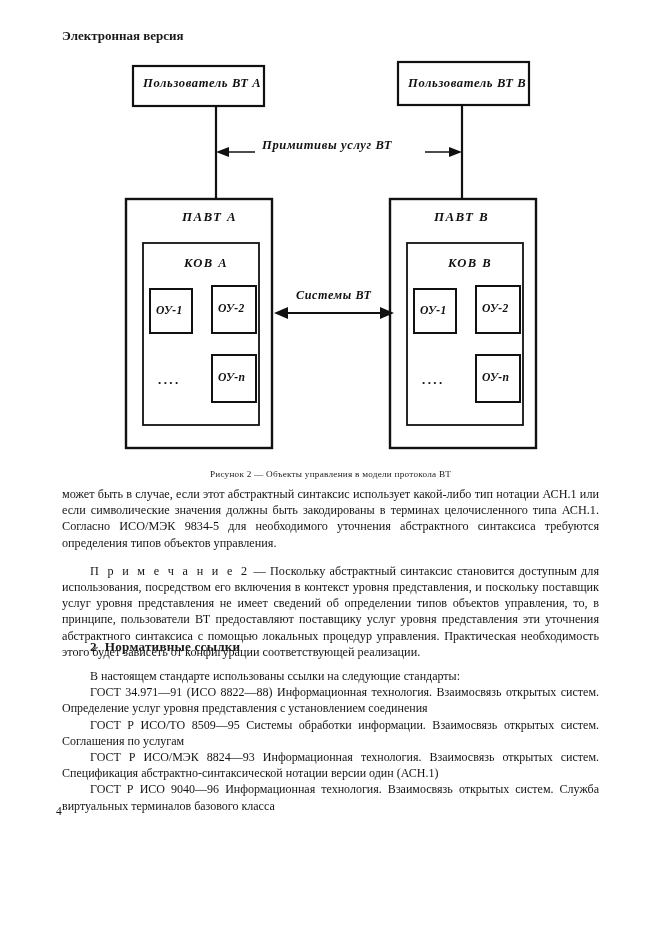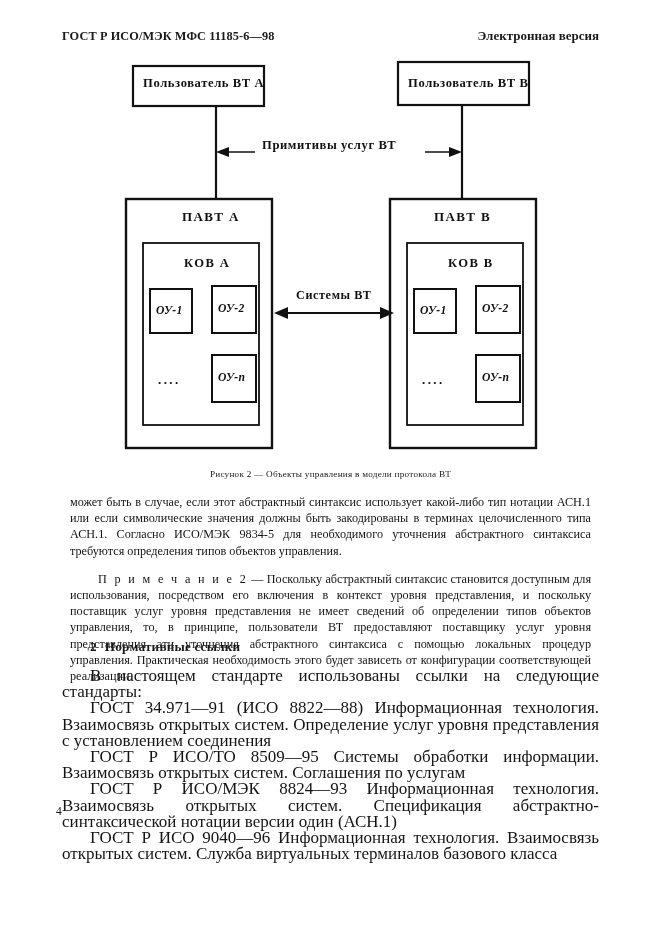--- a/index.html
+++ b/index.html
@@ -57,20 +57,21 @@
     height: 470px;
   }
   .fig-svg {
     position: absolute;
     left: 0;
     top: 0;
   }
   .fig-label {
     position: absolute;
     font-family: "Liberation Serif", serif;
+    font-style: italic;
     font-weight: bold;
     color: #111;
     white-space: nowrap;
     letter-spacing: 0.6px;
   }
   .lbl-user-a  { left: 143px; top: 76px;  font-size: 12.6px; }
   .lbl-user-b  { left: 408px; top: 76px;  font-size: 12.6px; }
   .lbl-prim    { left: 262px; top: 138px; font-size: 12.6px; }
   .lbl-pavt-a  { left: 170px; top: 209px; font-size: 13px; letter-spacing: 1.4px; margin-left: 12px; }
   .lbl-pavt-b  { left: 434px; top: 209px; font-size: 13px; letter-spacing: 1.4px; }
@@ -118,21 +119,21 @@
     left: 62px;
     top: 486px;
     width: 537px;
     font-family: "Liberation Serif", serif;
     font-size: 12.2px;
     line-height: 16.2px;
     text-align: justify;
     color: #141414;
   }
   .para {
-    margin: 8px;
+    margin: 0;
     text-align: justify;
     text-justify: inter-word;
   }
   .para.indent { text-indent: 28px; }
   .gap-note { margin-top: 12px; }
   .note-lead {
     letter-spacing: 2.2px;
   }
 
   .section-head {
@@ -145,21 +146,21 @@
     letter-spacing: 0.2px;
   }
   .section-head .num { margin-right: 8px; }
 
   .refs {
     position: absolute;
     left: 62px;
     top: 668px;
     width: 537px;
     font-family: "Liberation Serif", serif;
-    font-size: 17px;
+    font-size: 12px;
     line-height: 16.2px;
     color: #141414;
   }
   .refs p {
     margin: 0;
     text-indent: 28px;
     text-align: justify;
   }
 
   .page-number {
@@ -170,21 +171,20 @@
     font-size: 11.6px;
     color: #141414;
   }
 </style>
 </head>
 <body>
 
 <div class="page">
 
   <div class="header">
-    <span class="header-left">ГОСТ Р ИСО/МЭК МФС 11185-6—98</span>
     <span class="header-right">Электронная версия</span>
   </div>
 
   <div class="figure">
 
     <svg class="fig-svg" width="661" height="470">
 
       <rect x="133" y="66" width="131" height="40" fill="#ffffff" stroke="#111" stroke-width="2.2"></rect>
       <rect x="398" y="62" width="131" height="43" fill="#ffffff" stroke="#111" stroke-width="2.2"></rect>
 

